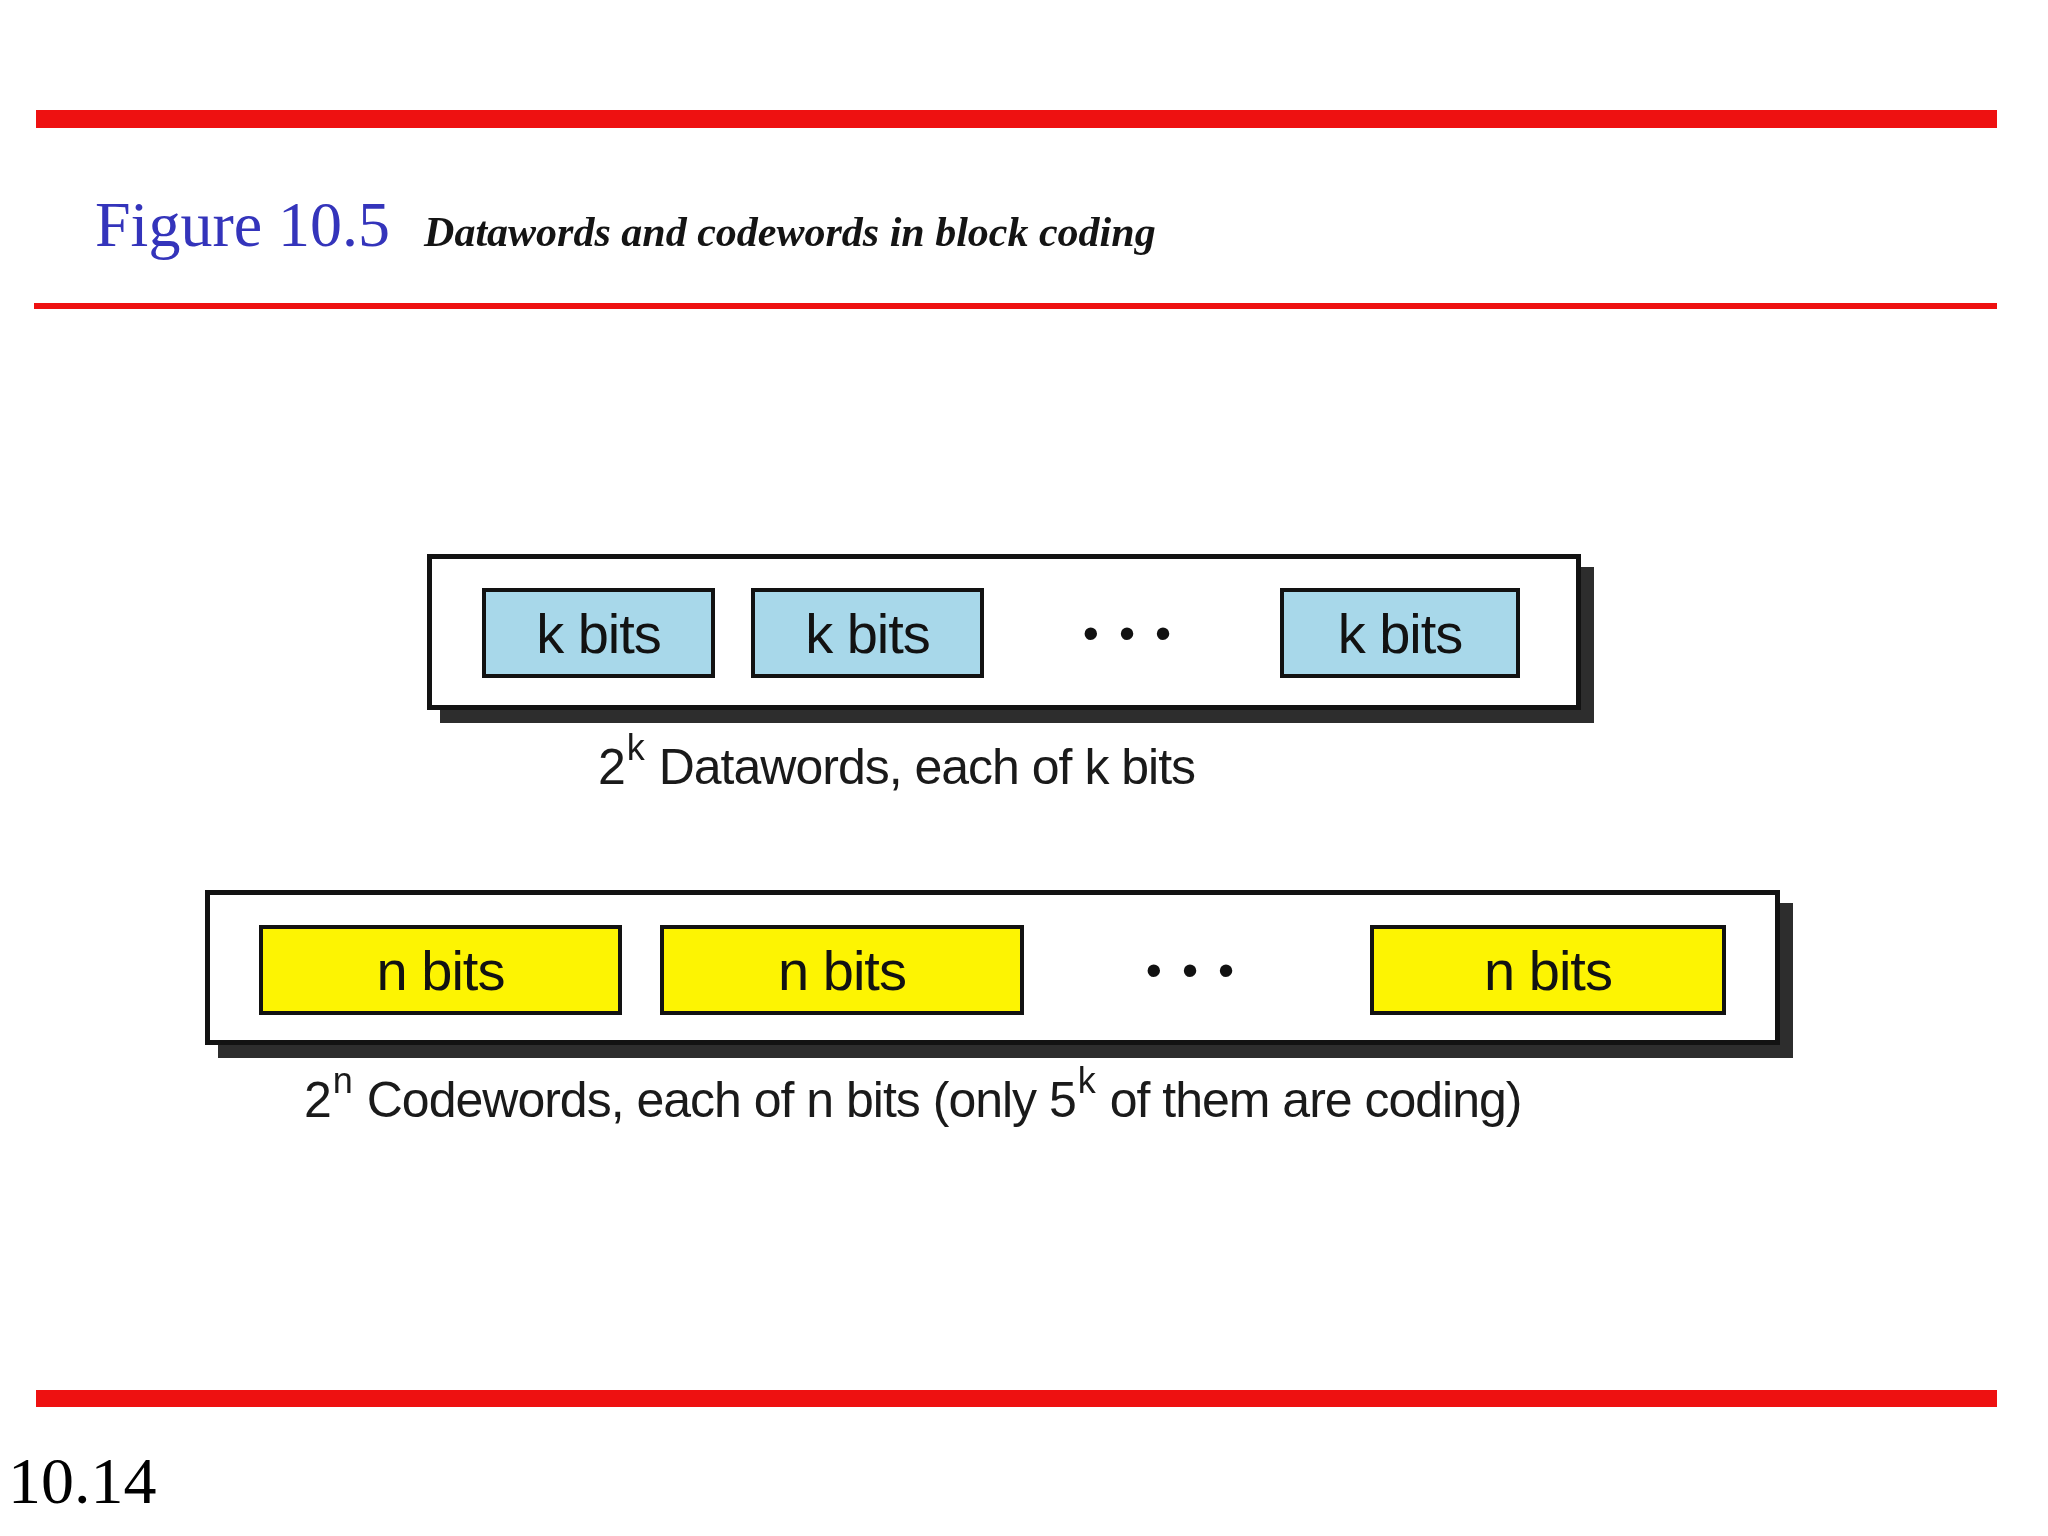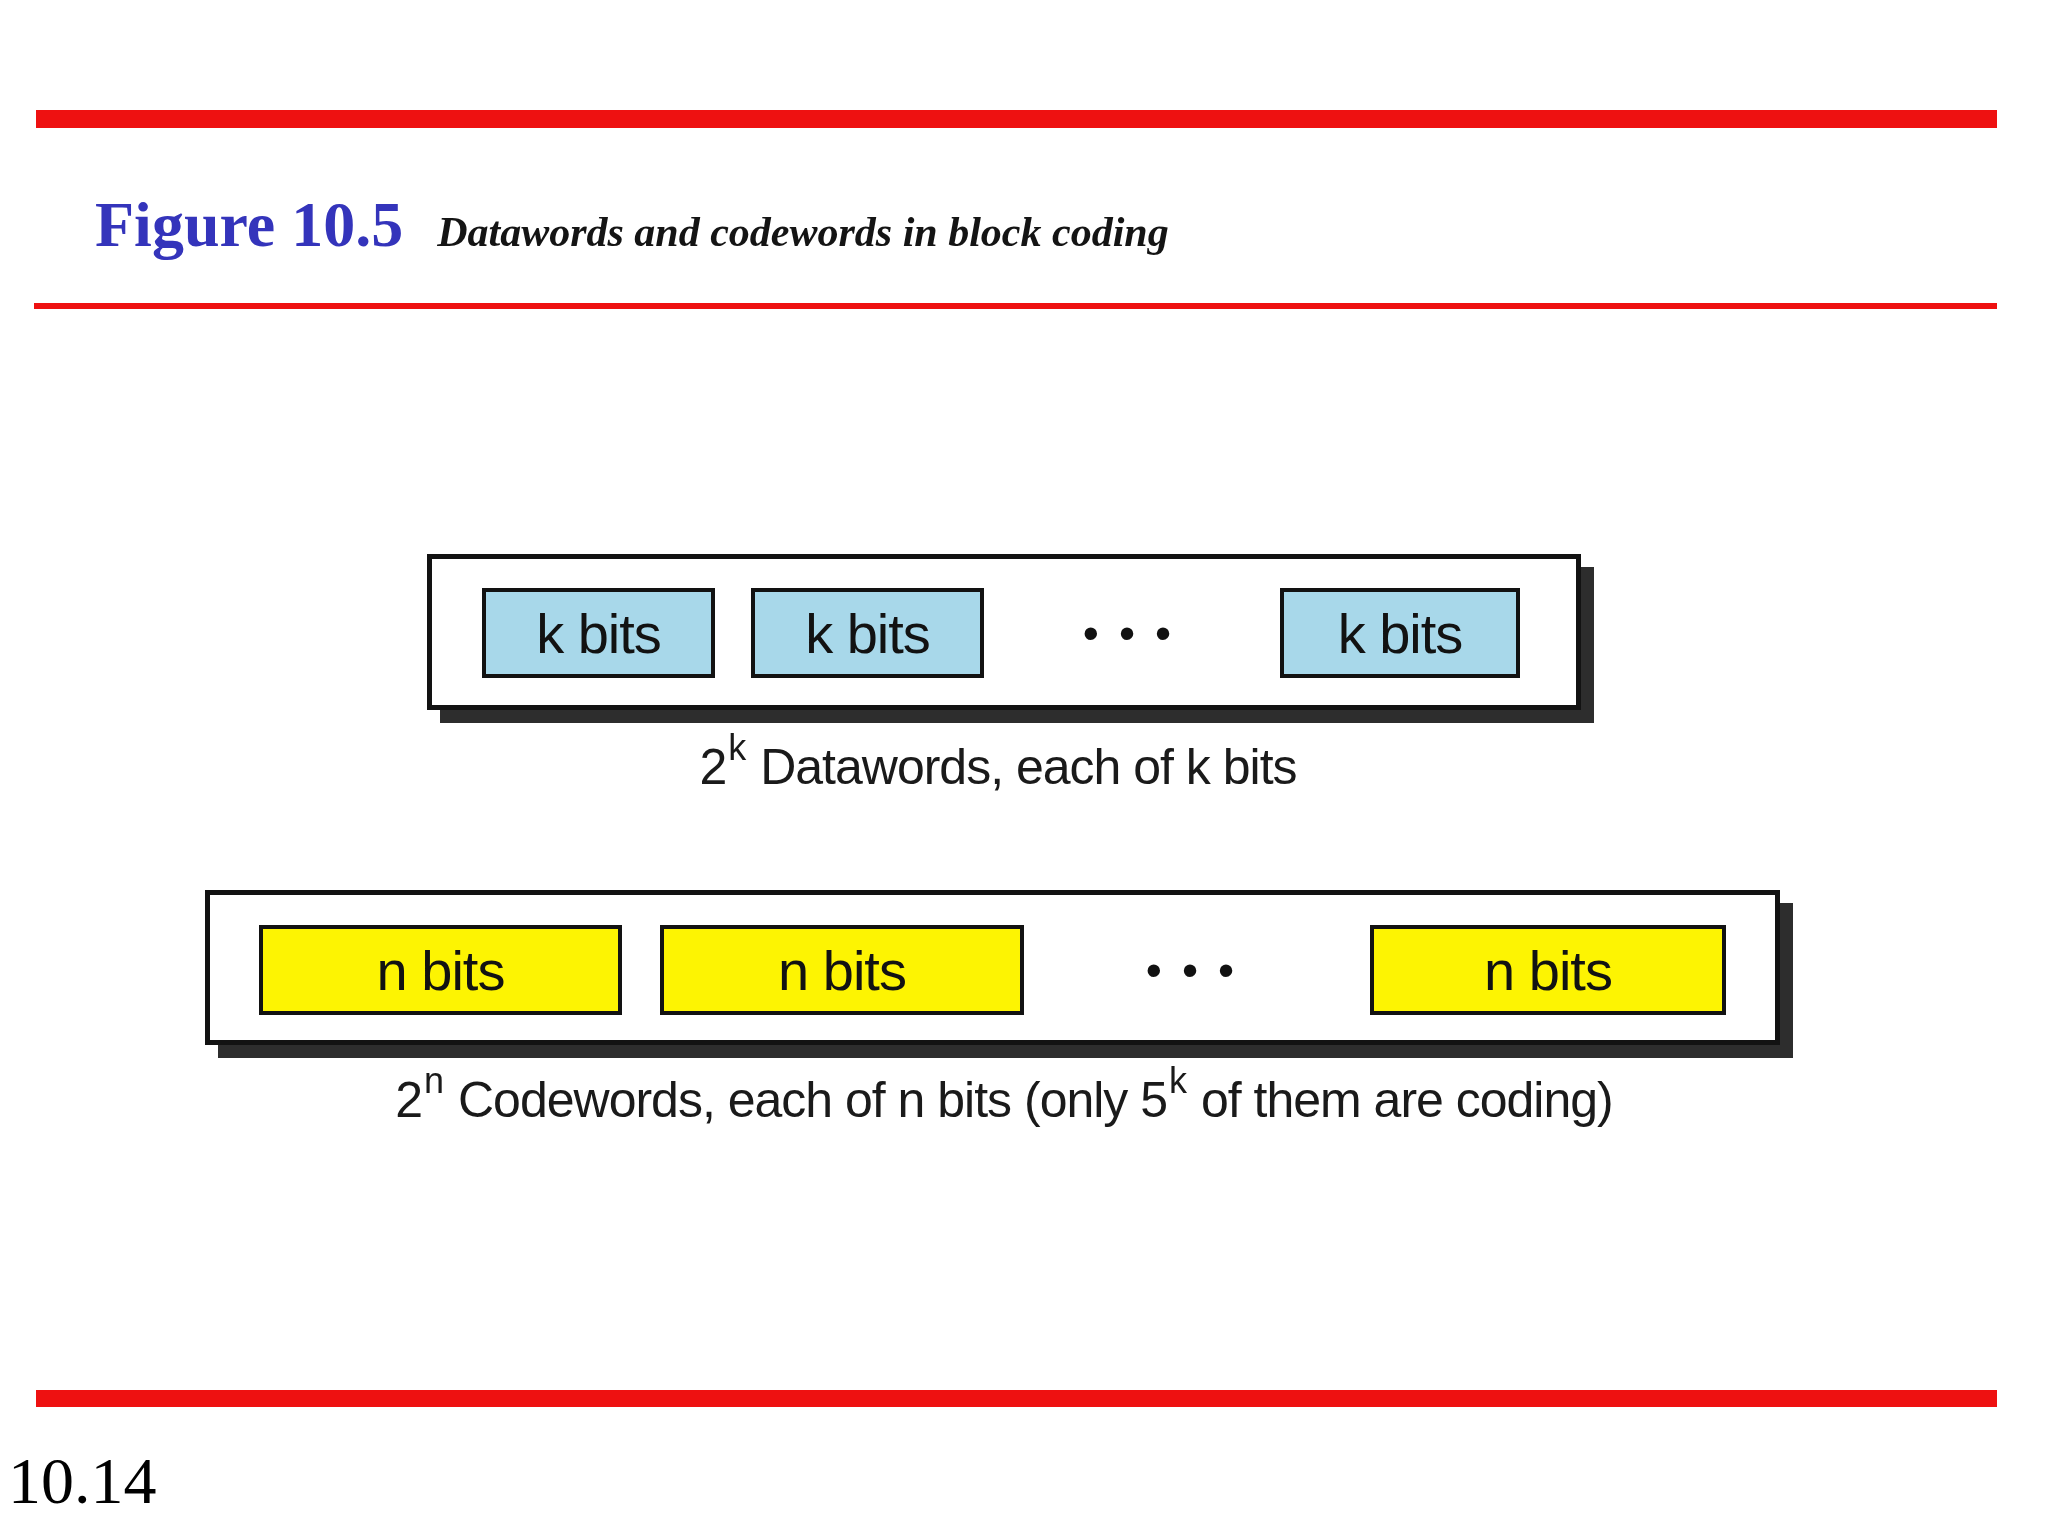--- a/index.html
+++ b/index.html
@@ -15,21 +15,21 @@
   .bar.rule{left:34px;top:303px;width:1963px;height:6px;}
   .bar.bottom{left:36px;top:1390px;width:1961px;height:17px;}
 
   
   .title-row{
     position:absolute;left:95px;top:188px;
     display:flex;align-items:baseline;gap:34px;white-space:nowrap;
   }
   .fig-label{
     font-family:"Liberation Serif","DejaVu Serif",serif;
-    font-weight:bold;font-size:64px;color:#3434bb;letter-spacing:0px;
+    font-weight:normal;font-size:64px;color:#3434bb;letter-spacing:0px;
   }
   .fig-title{
     font-family:"Liberation Serif","DejaVu Serif",serif;
     font-weight:bold;font-style:italic;font-size:42px;color:#141414;
   }
 
   
   .group{
     position:absolute;background:#ffffff;border:5px solid #121212;
     box-sizing:border-box;box-shadow:13px 13px 0 0 #2d2d2d;
@@ -56,21 +56,21 @@
   .dots{
     position:absolute;transform:translate(-50%,-50%);
     font-size:46px;letter-spacing:20px;color:#111;line-height:1;
     padding-left:20px; 
   }
   .dots.dw{left:695px;top:74px;}
   .dots.cw{left:980px;top:75px;}
 
   
   .caption{
-    position:absolute;text-align:center;font-size:50px;color:#1a1a1a;
+    position:absolute;font-size:50px;color:#1a1a1a;
     letter-spacing:-1px;white-space:nowrap;line-height:1.2;
   }
   .caption.c1{left:598px;top:737px;width:800px;}
   .caption.c2{left:304px;top:1070px;width:1400px;}
   .sup{
     display:inline-block;position:relative;top:-24px;font-size:36px;
     padding:0 2px;
   }
 
   

